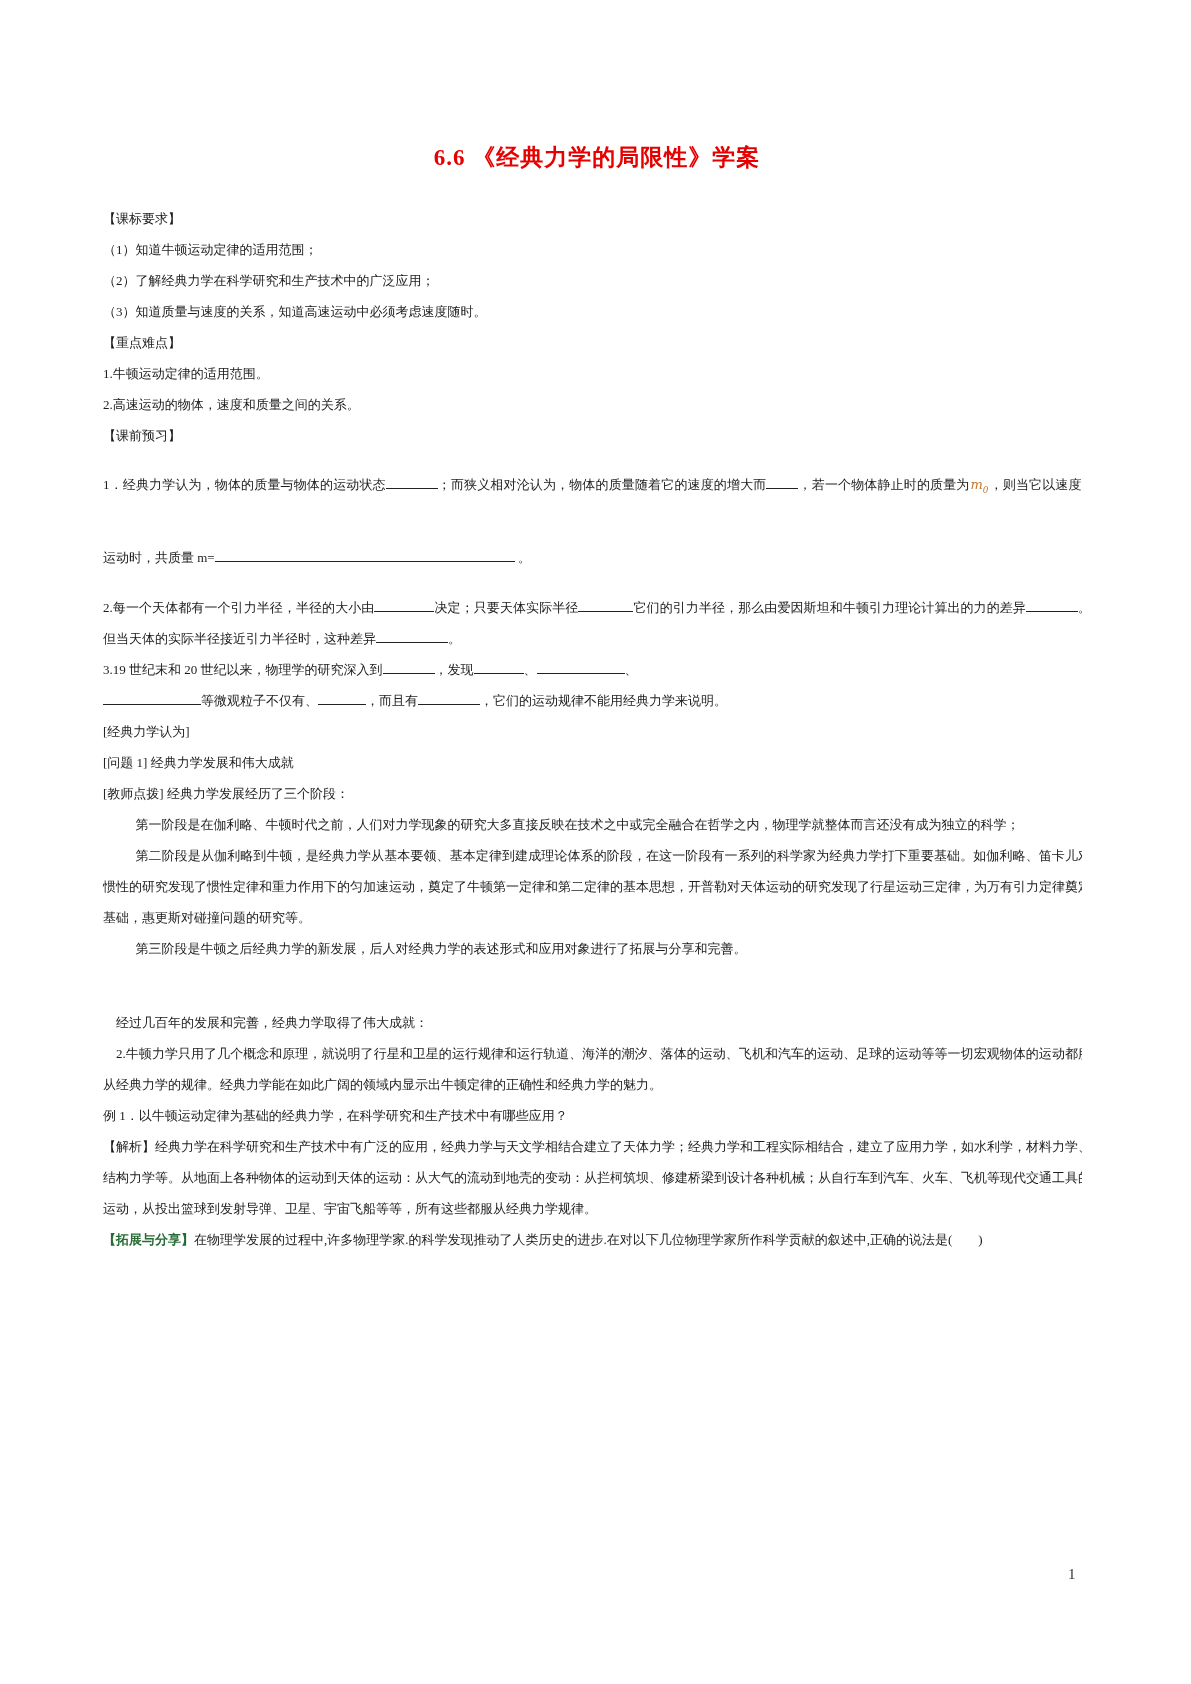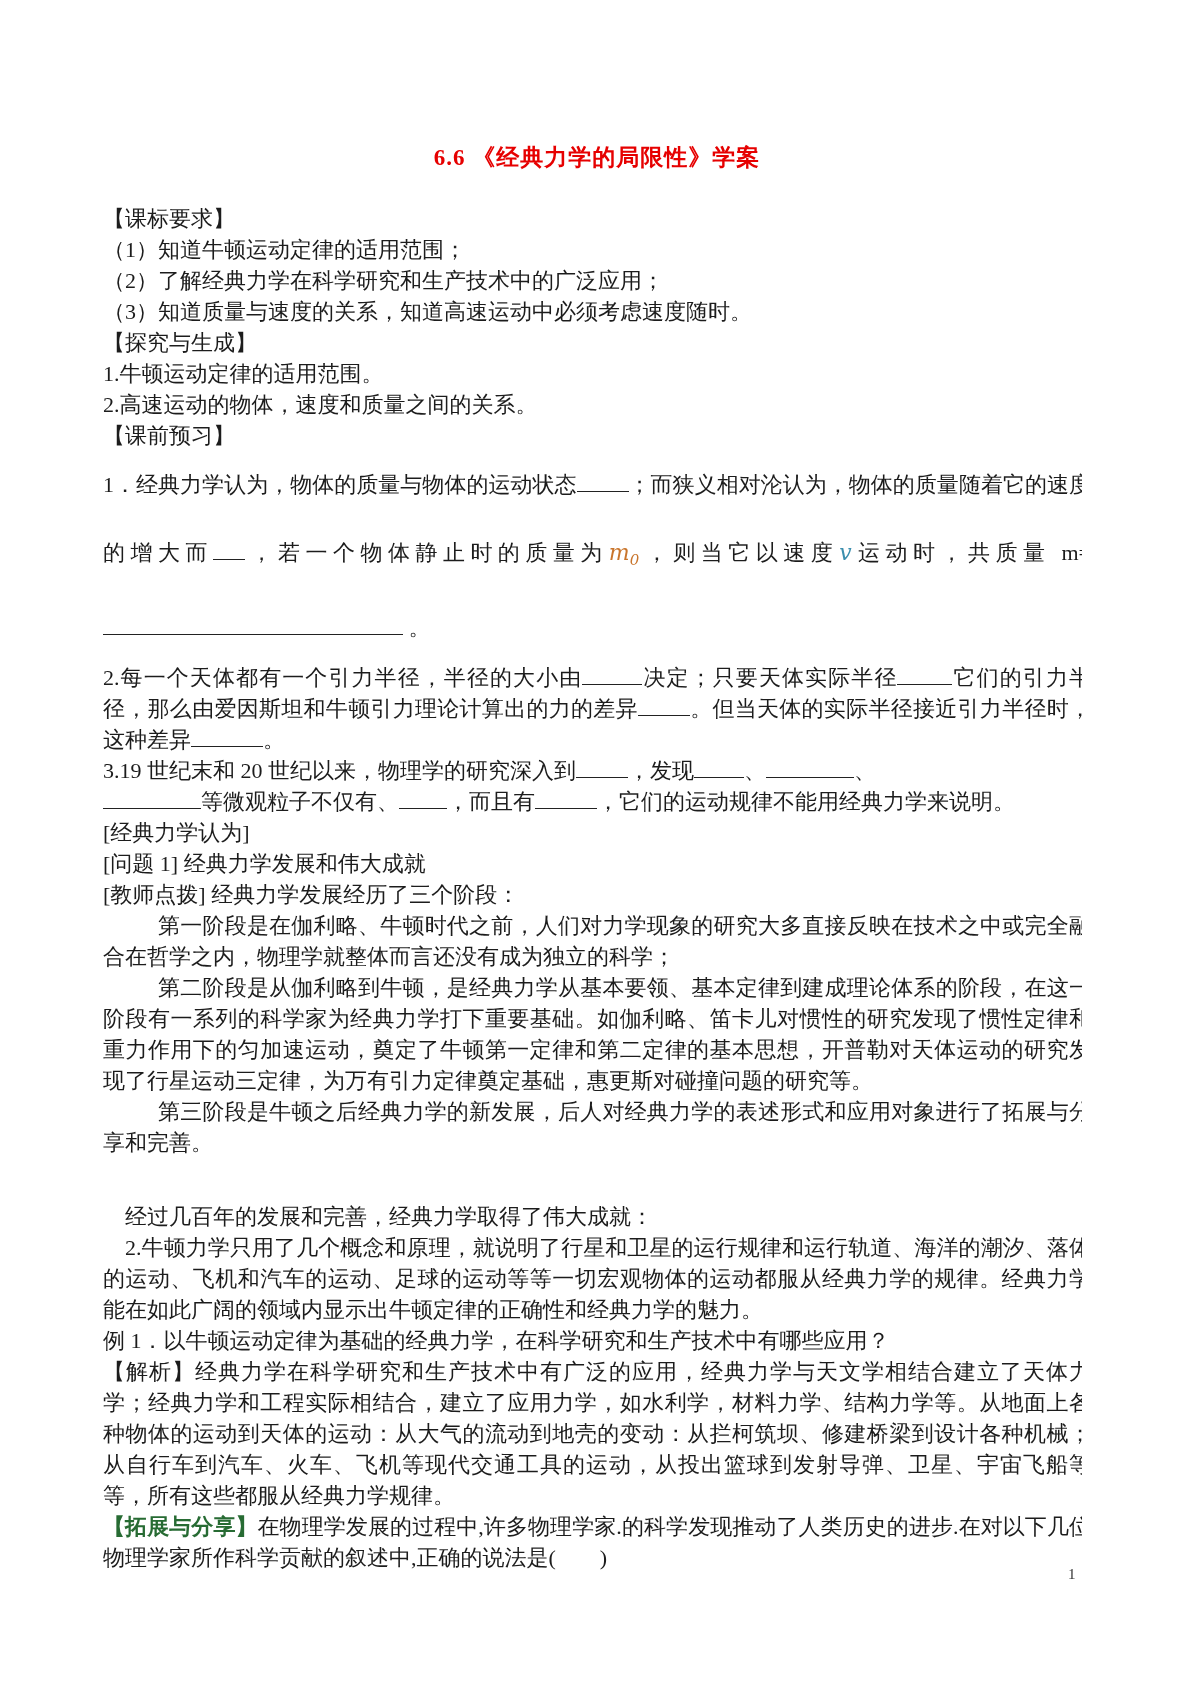--- a/index.html
+++ b/index.html
@@ -19,21 +19,21 @@
     width: 988px;
   }
   .doc-title {
     text-align: center;
     font-size: 23px;
     font-weight: bold;
     letter-spacing: 1px;
     margin: 0 0 30px 0;
   }
   .para {
-    font-size: 22px;
+    font-size: 13px;
     line-height: 31px;
     margin: 0;
     text-align: justify;
     word-break: break-all;
   }
   .para.wide { line-height: 68px; }
   .blank {
     display: inline-block;
     border-bottom: 1.6px solid #222;
     height: 0.95em;
@@ -57,21 +57,21 @@
 <body>
 
 <div class="page">
   <div class="content">
     <h1 class="doc-title" style="color: rgb(230, 0, 0);">6.6 《经典力学的局限性》学案</h1>
     <div>
         <p class="para"><span>【课标要求】</span></p>
         <p class="para"><span>（1）知道牛顿运动定律的适用范围；</span></p>
         <p class="para"><span>（2）了解经典力学在科学研究和生产技术中的广泛应用；</span></p>
         <p class="para"><span>（3）知道质量与速度的关系，知道高速运动中必须考虑速度随时。</span></p>
-        <p class="para"><span>【探究与生成】</span></p>
+        <p class="para"><span>【重点难点】</span></p>
         <p class="para"><span>1.牛顿运动定律的适用范围。</span></p>
         <p class="para"><span>2.高速运动的物体，速度和质量之间的关系。</span></p>
         <p class="para"><span>【课前预习】</span></p>
         <p class="para wide"><span>1．经典力学认为，物体的质量与物体的运动状态</span><span class="blank" style="width: 52px;"></span><span>；而狭义相对沦认为，物体的质量随着它的速度的增大而</span><span class="blank" style="width: 32px;"></span><span>，若一个物体静止时的质量为</span><span class="math" style="color: rgb(201, 117, 44);">m<sub>0</sub></span><span>，则当它以速度</span><span class="math" style="color: rgb(60, 143, 174);">v</span><span>运动时，共质量 m=</span><span class="blank" style="width: 300px;"></span><span> 。</span></p>
         <p class="para"><span>2.每一个天体都有一个引力半径，半径的大小由</span><span class="blank" style="width: 60px;"></span><span>决定；只要天体实际半径</span><span class="blank" style="width: 55px;"></span><span>它们的引力半径，那么由爱因斯坦和牛顿引力理论计算出的力的差异</span><span class="blank" style="width: 52px;"></span><span>。但当天体的实际半径接近引力半径时，这种差异</span><span class="blank" style="width: 72px;"></span><span>。</span></p>
         <p class="para"><span>3.19 世纪末和 20 世纪以来，物理学的研究深入到</span><span class="blank" style="width: 52px;"></span><span>，发现</span><span class="blank" style="width: 50px;"></span><span>、</span><span class="blank" style="width: 88px;"></span><span>、</span><br><span class="blank" style="width: 98px;"></span><span>等微观粒子不仅有、</span><span class="blank" style="width: 48px;"></span><span>，而且有</span><span class="blank" style="width: 62px;"></span><span>，它们的运动规律不能用经典力学来说明。</span></p>
         <p class="para"><span>[经典力学认为]</span></p>
         <p class="para"><span>[问题 1] 经典力学发展和伟大成就</span></p>
         <p class="para"><span>[教师点拨] 经典力学发展经历了三个阶段：</span></p>
         <p class="para" style="text-indent: 2.5em;"><span>第一阶段是在伽利略、牛顿时代之前，人们对力学现象的研究大多直接反映在技术之中或完全融合在哲学之内，物理学就整体而言还没有成为独立的科学；</span></p>

